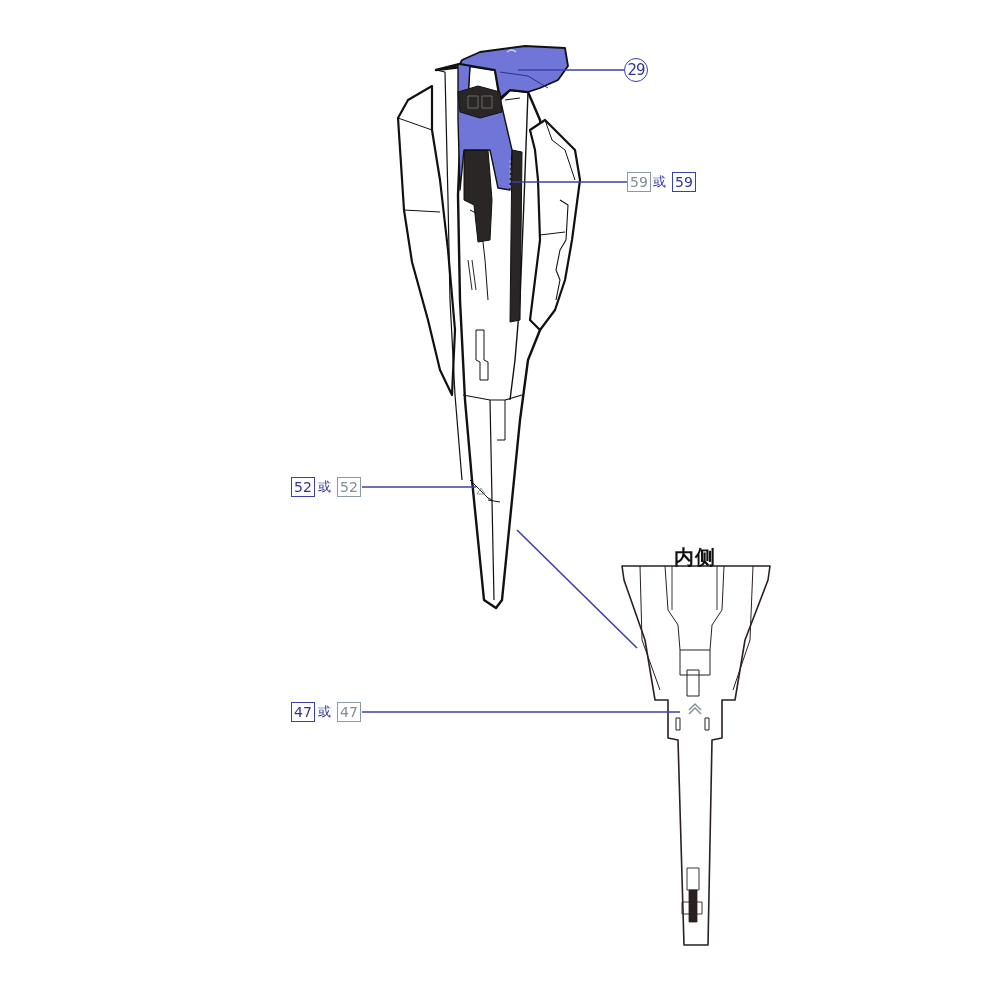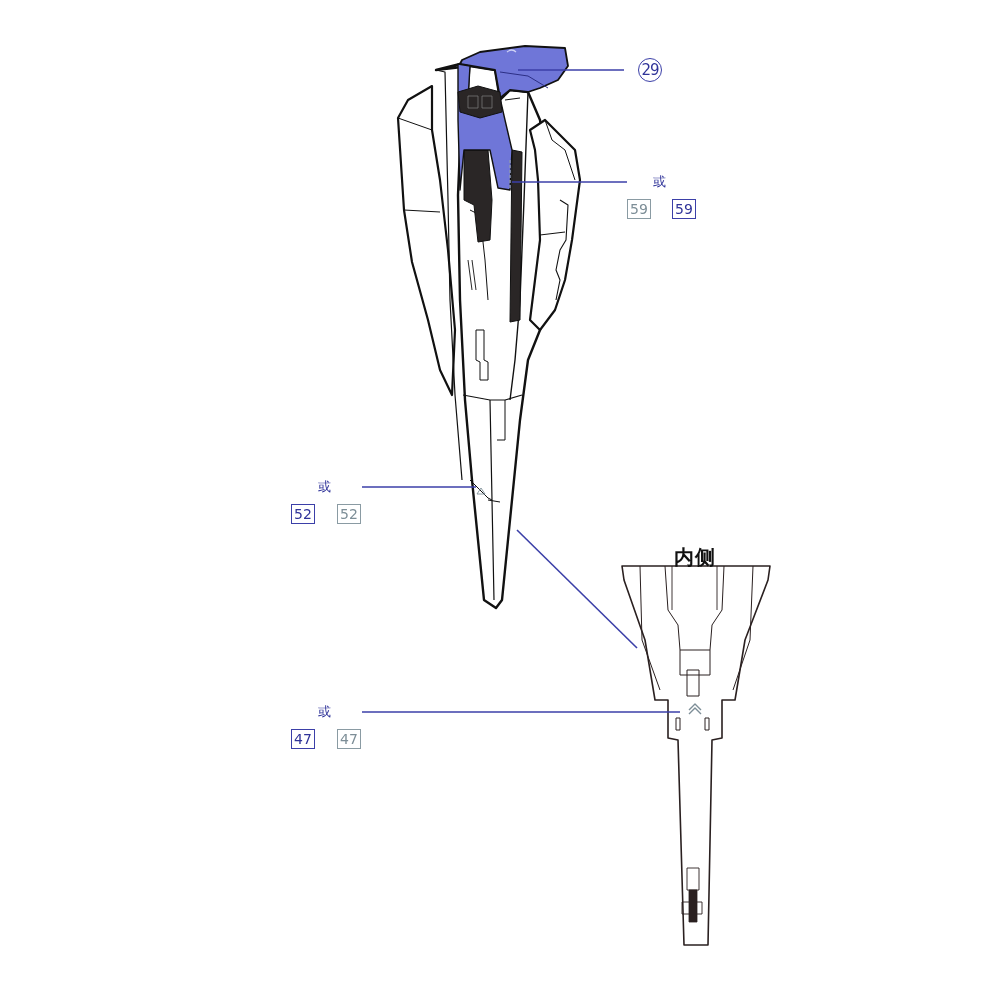--- a/index.html
+++ b/index.html
@@ -2,29 +2,29 @@
 <html><head>
 <meta charset="utf-8">
 <style>
   html, body { margin: 0; padding: 0; background: #ffffff; }
   body { width: 1000px; height: 1000px; position: relative; overflow: hidden;
          font-family: "DejaVu Sans", "Liberation Sans", sans-serif; }
   #canvas { position: absolute; left: 0; top: 0; width: 1000px; height: 1000px; }
   .part-box {
     position: absolute; height: 20px; min-width: 18px; padding: 0 2px;
     box-sizing: border-box; font-family: "DejaVu Sans", sans-serif;
-    font-size: 14px; line-height: 18px; text-align: center; background: #fff; margin-top: 27px;
+    font-size: 14px; line-height: 18px; text-align: center; background: #fff;
   }
   .box-blue { border: 1.5px solid #3b3fa8; color: #2f3399; }
   .box-gray { border: 1.5px solid #8a9ba3; color: #7d8e97; }
   .or-text { position: absolute; font-size: 13px; line-height: 20px; color: #2f3399; }
   .circle-label {
     position: absolute; width: 22px; height: 22px; border-radius: 50%;
     border: 1.5px solid #3b3fa8; color: #2f3399; font-size: 15px;
-    line-height: 22px; text-align: center; letter-spacing: -1px; background: #fff; margin-left: 14px;
+    line-height: 22px; text-align: center; letter-spacing: -1px; background: #fff;
   }
   .view-title { position: absolute; font-size: 20px; font-weight: bold; color: #111; letter-spacing: 1px; }
 </style>
 </head>
 <body>
 
 <svg id="canvas" viewBox="0 0 1000 1000" xmlns="http://www.w3.org/2000/svg">
 
   <g stroke="#111" stroke-linejoin="round" fill="#fff">
 

